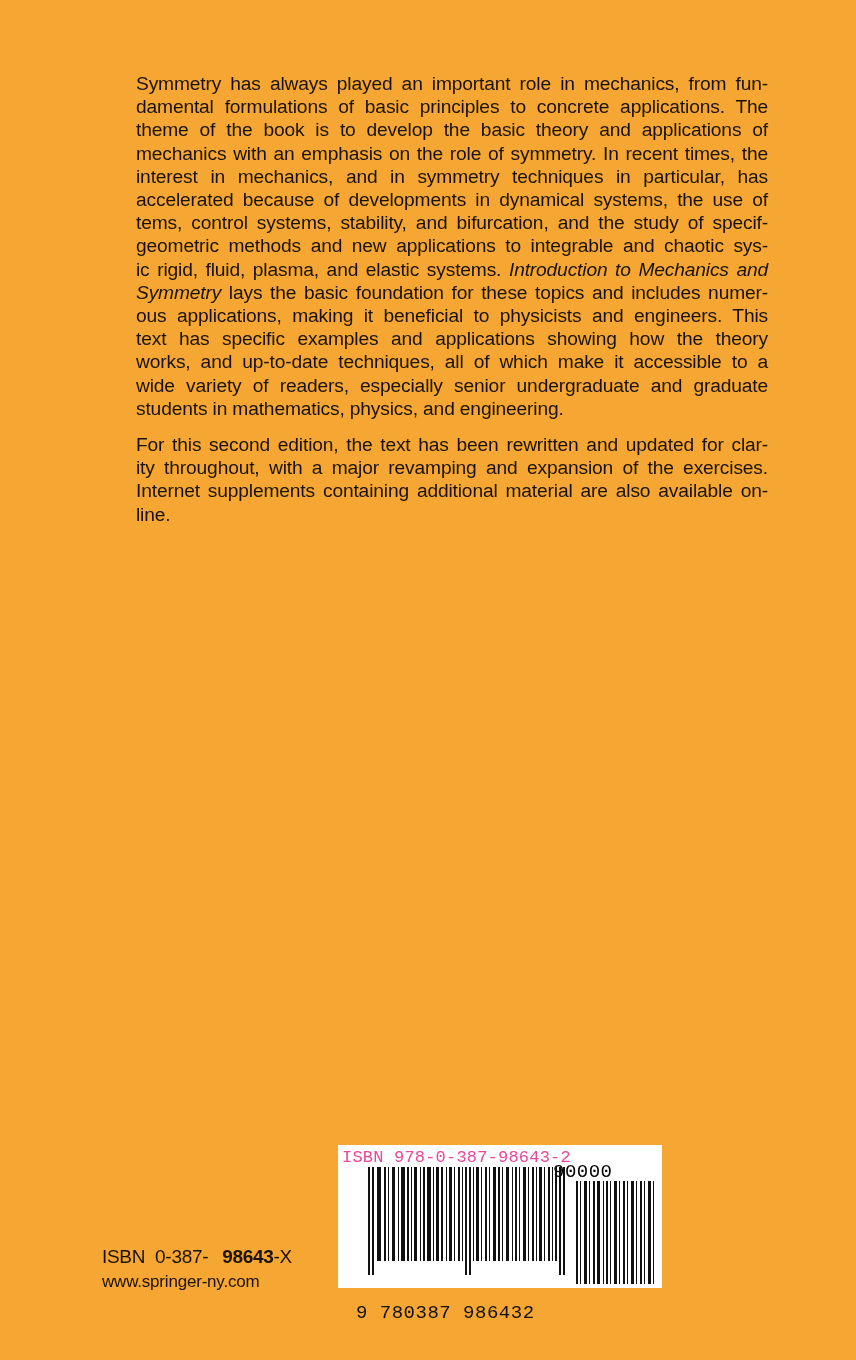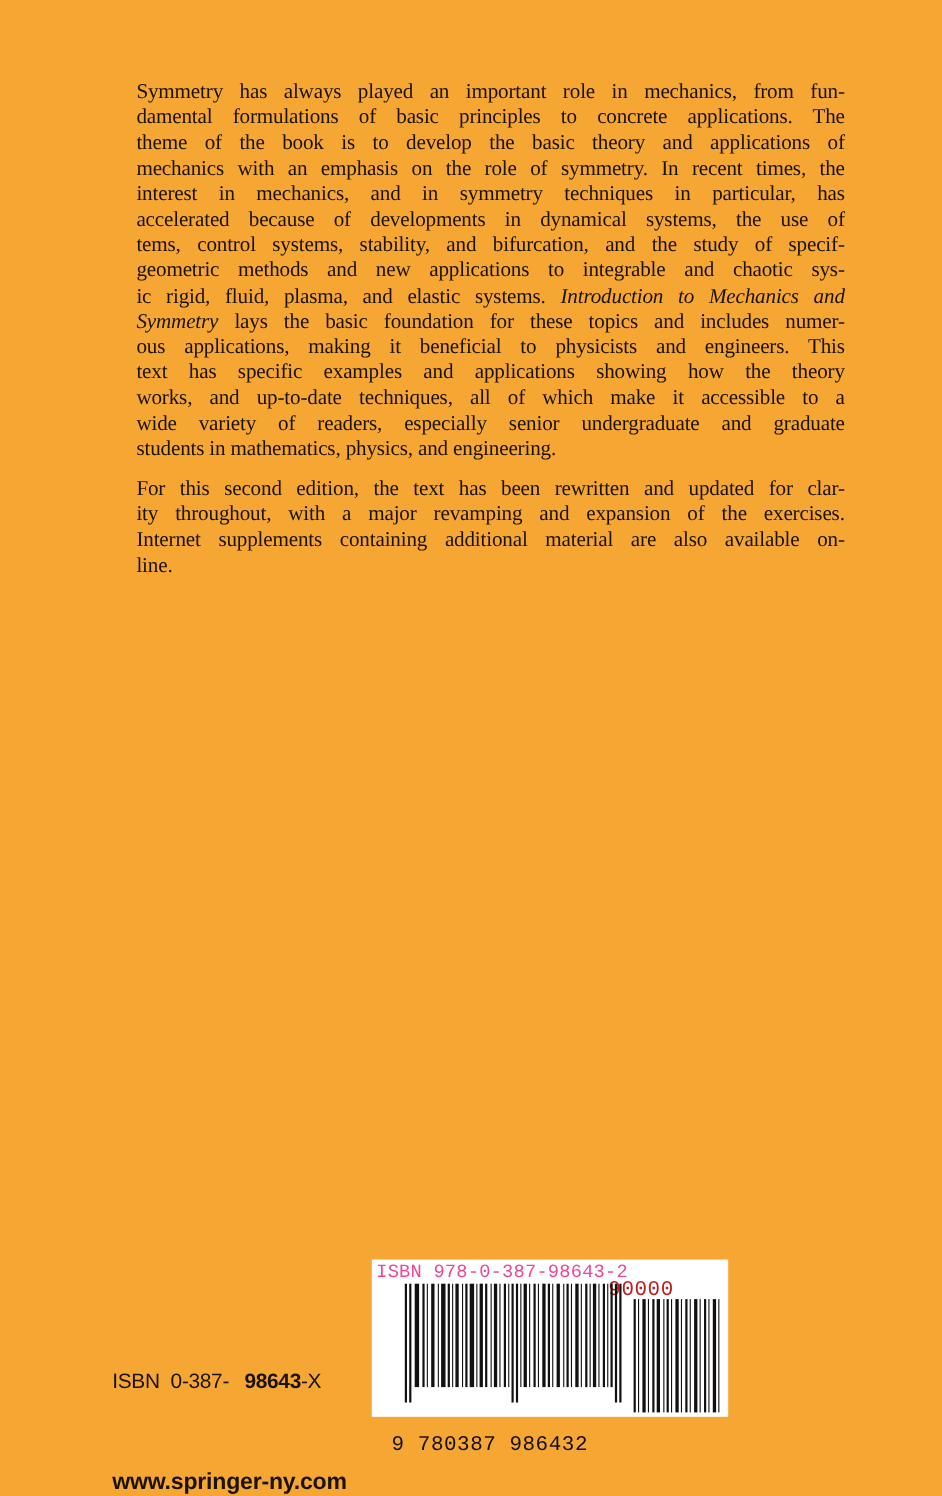--- a/index.html
+++ b/index.html
@@ -1,27 +1,27 @@
 <!DOCTYPE html>
 <html><head>
 <meta charset="utf-8">
 <style>
   html, body { margin:0; padding:0; }
   body { width:856px; height:1360px; background:#F6A733; position:relative; overflow:hidden; font-family:"Liberation Sans", sans-serif; color:#1a1208; }
   .blurb { position:absolute; left:120px; top:72px; width:648px; font-size:19.2px; line-height:23.2px; text-align:justify; letter-spacing:-0.15px; }
-  .blurb p { margin:0 0 13px 4px;font-family:Liberation Serif, serif; }
+  .blurb p { margin:0 0 13px 16px; }
   .blurb .line { display:block; text-align:justify; text-align-last:justify; white-space:nowrap; }
   .blurb .line.last { text-align-last:left; }
   .blurb i { font-style:italic; }
   .isbn10 { position:absolute; left:102px; top:1246px; font-size:19px; letter-spacing:-0.3px; }
   .isbn10 b { font-weight:bold;margin-left:14px; }
-  .url { position:absolute; left:102px; top:1336px; font-size:21px; font-weight:bold; letter-spacing:-0.2px; }
+  .url { position:absolute; left:102px; top:1272px; font-size:17px; font-weight:normal; letter-spacing:-0.2px; }
   .barcode-box { position:absolute; left:338px; top:1145px; width:324px; height:143px; background:#fff; }
   .bc-isbn { position:absolute; left:4px; top:3px; font-family:"Liberation Mono", monospace; font-size:17px; letter-spacing:0.2px; color:#ec4899; }
-  .bc-price { position:absolute; left:215px; top:16px; font-family:"Liberation Mono", monospace; font-size:19px; color:#b91c1c; letter-spacing:0.5px; }
+  .bc-price { position:absolute; left:215px; top:16px; font-family:"Liberation Mono", monospace; font-size:19px; color:#000000; letter-spacing:0.5px; }
   .bc-digits { position:absolute; left:18px; top:121px; font-family:"Liberation Mono", monospace; font-size:19px; color:#111; letter-spacing:0.5px;margin-top:36px; }
   svg { position:absolute; }
 </style>
 </head>
 <body>
 
 <div class="blurb">
   <p>
     <span class="line">Symmetry has always played an important role in mechanics, from fun-</span>
     <span class="line">damental formulations of basic principles to concrete applications. The</span>

